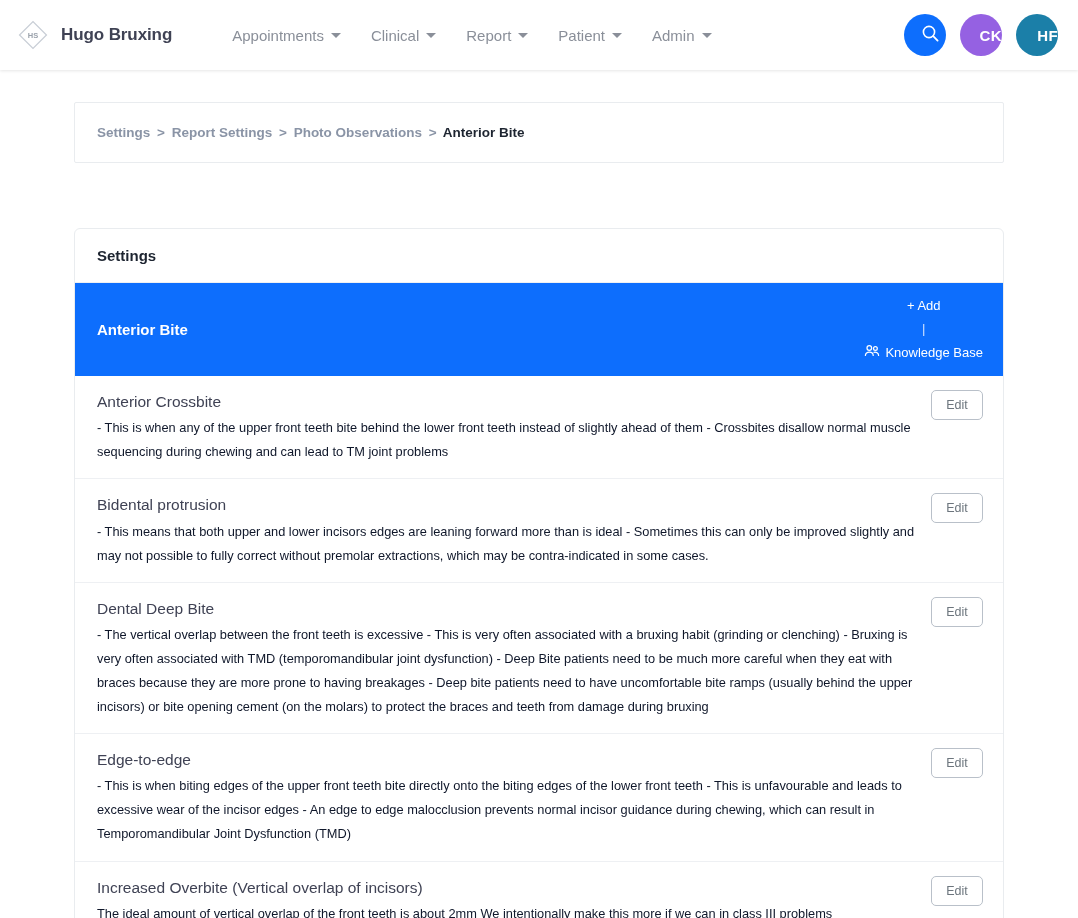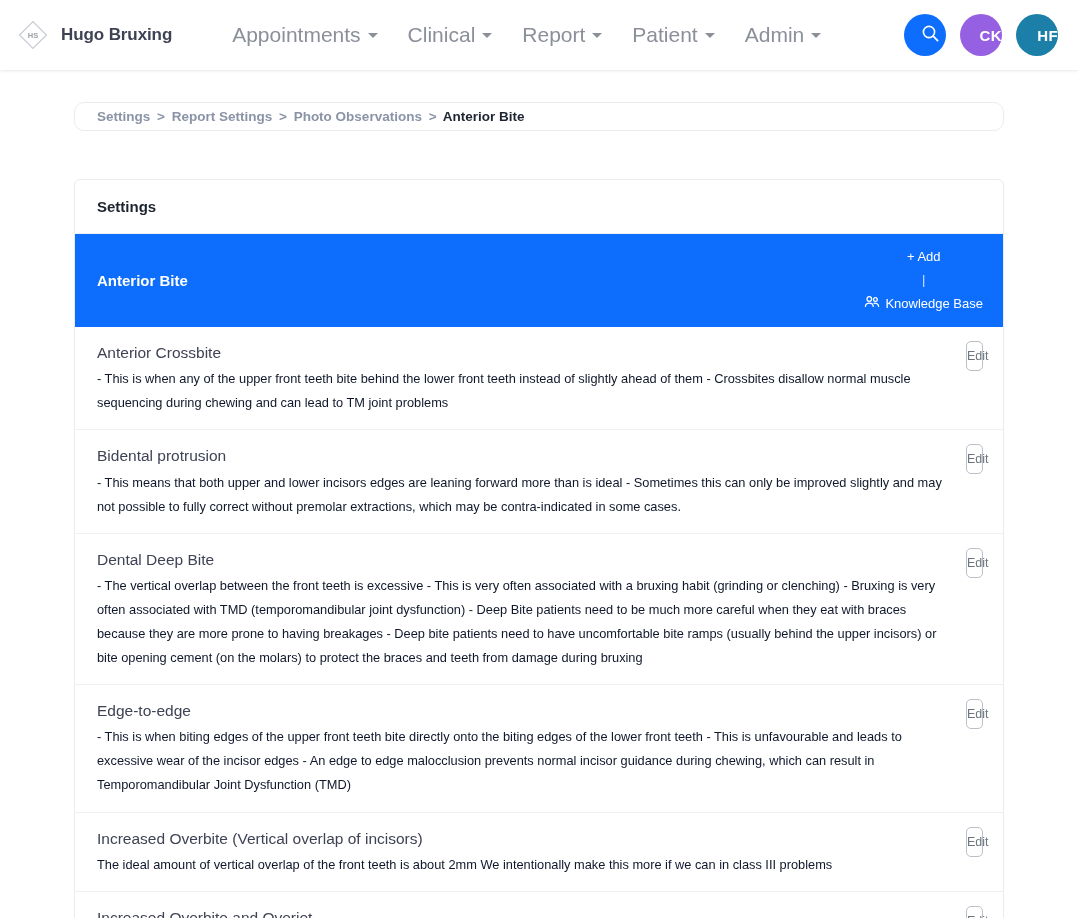--- a/index.html
+++ b/index.html
@@ -45,21 +45,21 @@
   .nav-items {
     display: flex;
     align-items: center;
     gap: 30px;
     margin-left: 22px;
   }
   .nav-item {
     display: flex;
     align-items: center;
     gap: 7px;
-    font-size: 21px;
+    font-size: 15px;
     color: #8a8f99;
     cursor: pointer;
     white-space: nowrap;
   }
   .caret {
     width: 0; height: 0;
     border-left: 5px solid transparent;
     border-right: 5px solid transparent;
     border-top: 5.5px solid #8a8f99;
     display: inline-block;
@@ -84,27 +84,27 @@
   }
 
   
   .page {
     padding: 32px 74px 0 74px;
     background: #ffffff;
   }
 
   .breadcrumb-card {
     border: 1px solid #e9ecef;
-    border-radius: 10px;
-    background: #ffffff;
-    padding: 6px 22px;
+    border-radius: 2px;
+    background: #ffffff;
+    padding: 22px 22px;
     font-size: 13.5px;
     font-weight: bold;
     color: #8a94a6;
-    margin-bottom: 48px;
+    margin-bottom: 65px;
   }
   .crumb { color: #8a94a6; cursor: pointer; }
   .crumb-sep { color: #8a94a6; margin: 0 3px; }
   .crumb-active { color: #1d2430; cursor: default; }
 
   .settings-card {
     border: 1px solid #e9ecef;
     border-radius: 6px;
     background: #ffffff;
     overflow: hidden;
@@ -164,21 +164,21 @@
     line-height: 1.5;
     margin-bottom: 3px;
   }
   .obs-desc {
     font-size: 12.8px;
     color: #0f172a;
     line-height: 1.88;
   }
   .edit-btn {
     flex: none;
-    width: 17px;
+    width: 52px;
     padding: 7px 0;
     text-align: center;
     font-size: 12.5px;
     color: #6c757d;
     background: #ffffff;
     border: 1px solid #b9c0c9;
     border-radius: 5px;
     cursor: pointer;
     font-family: "Liberation Sans", sans-serif;
   }

